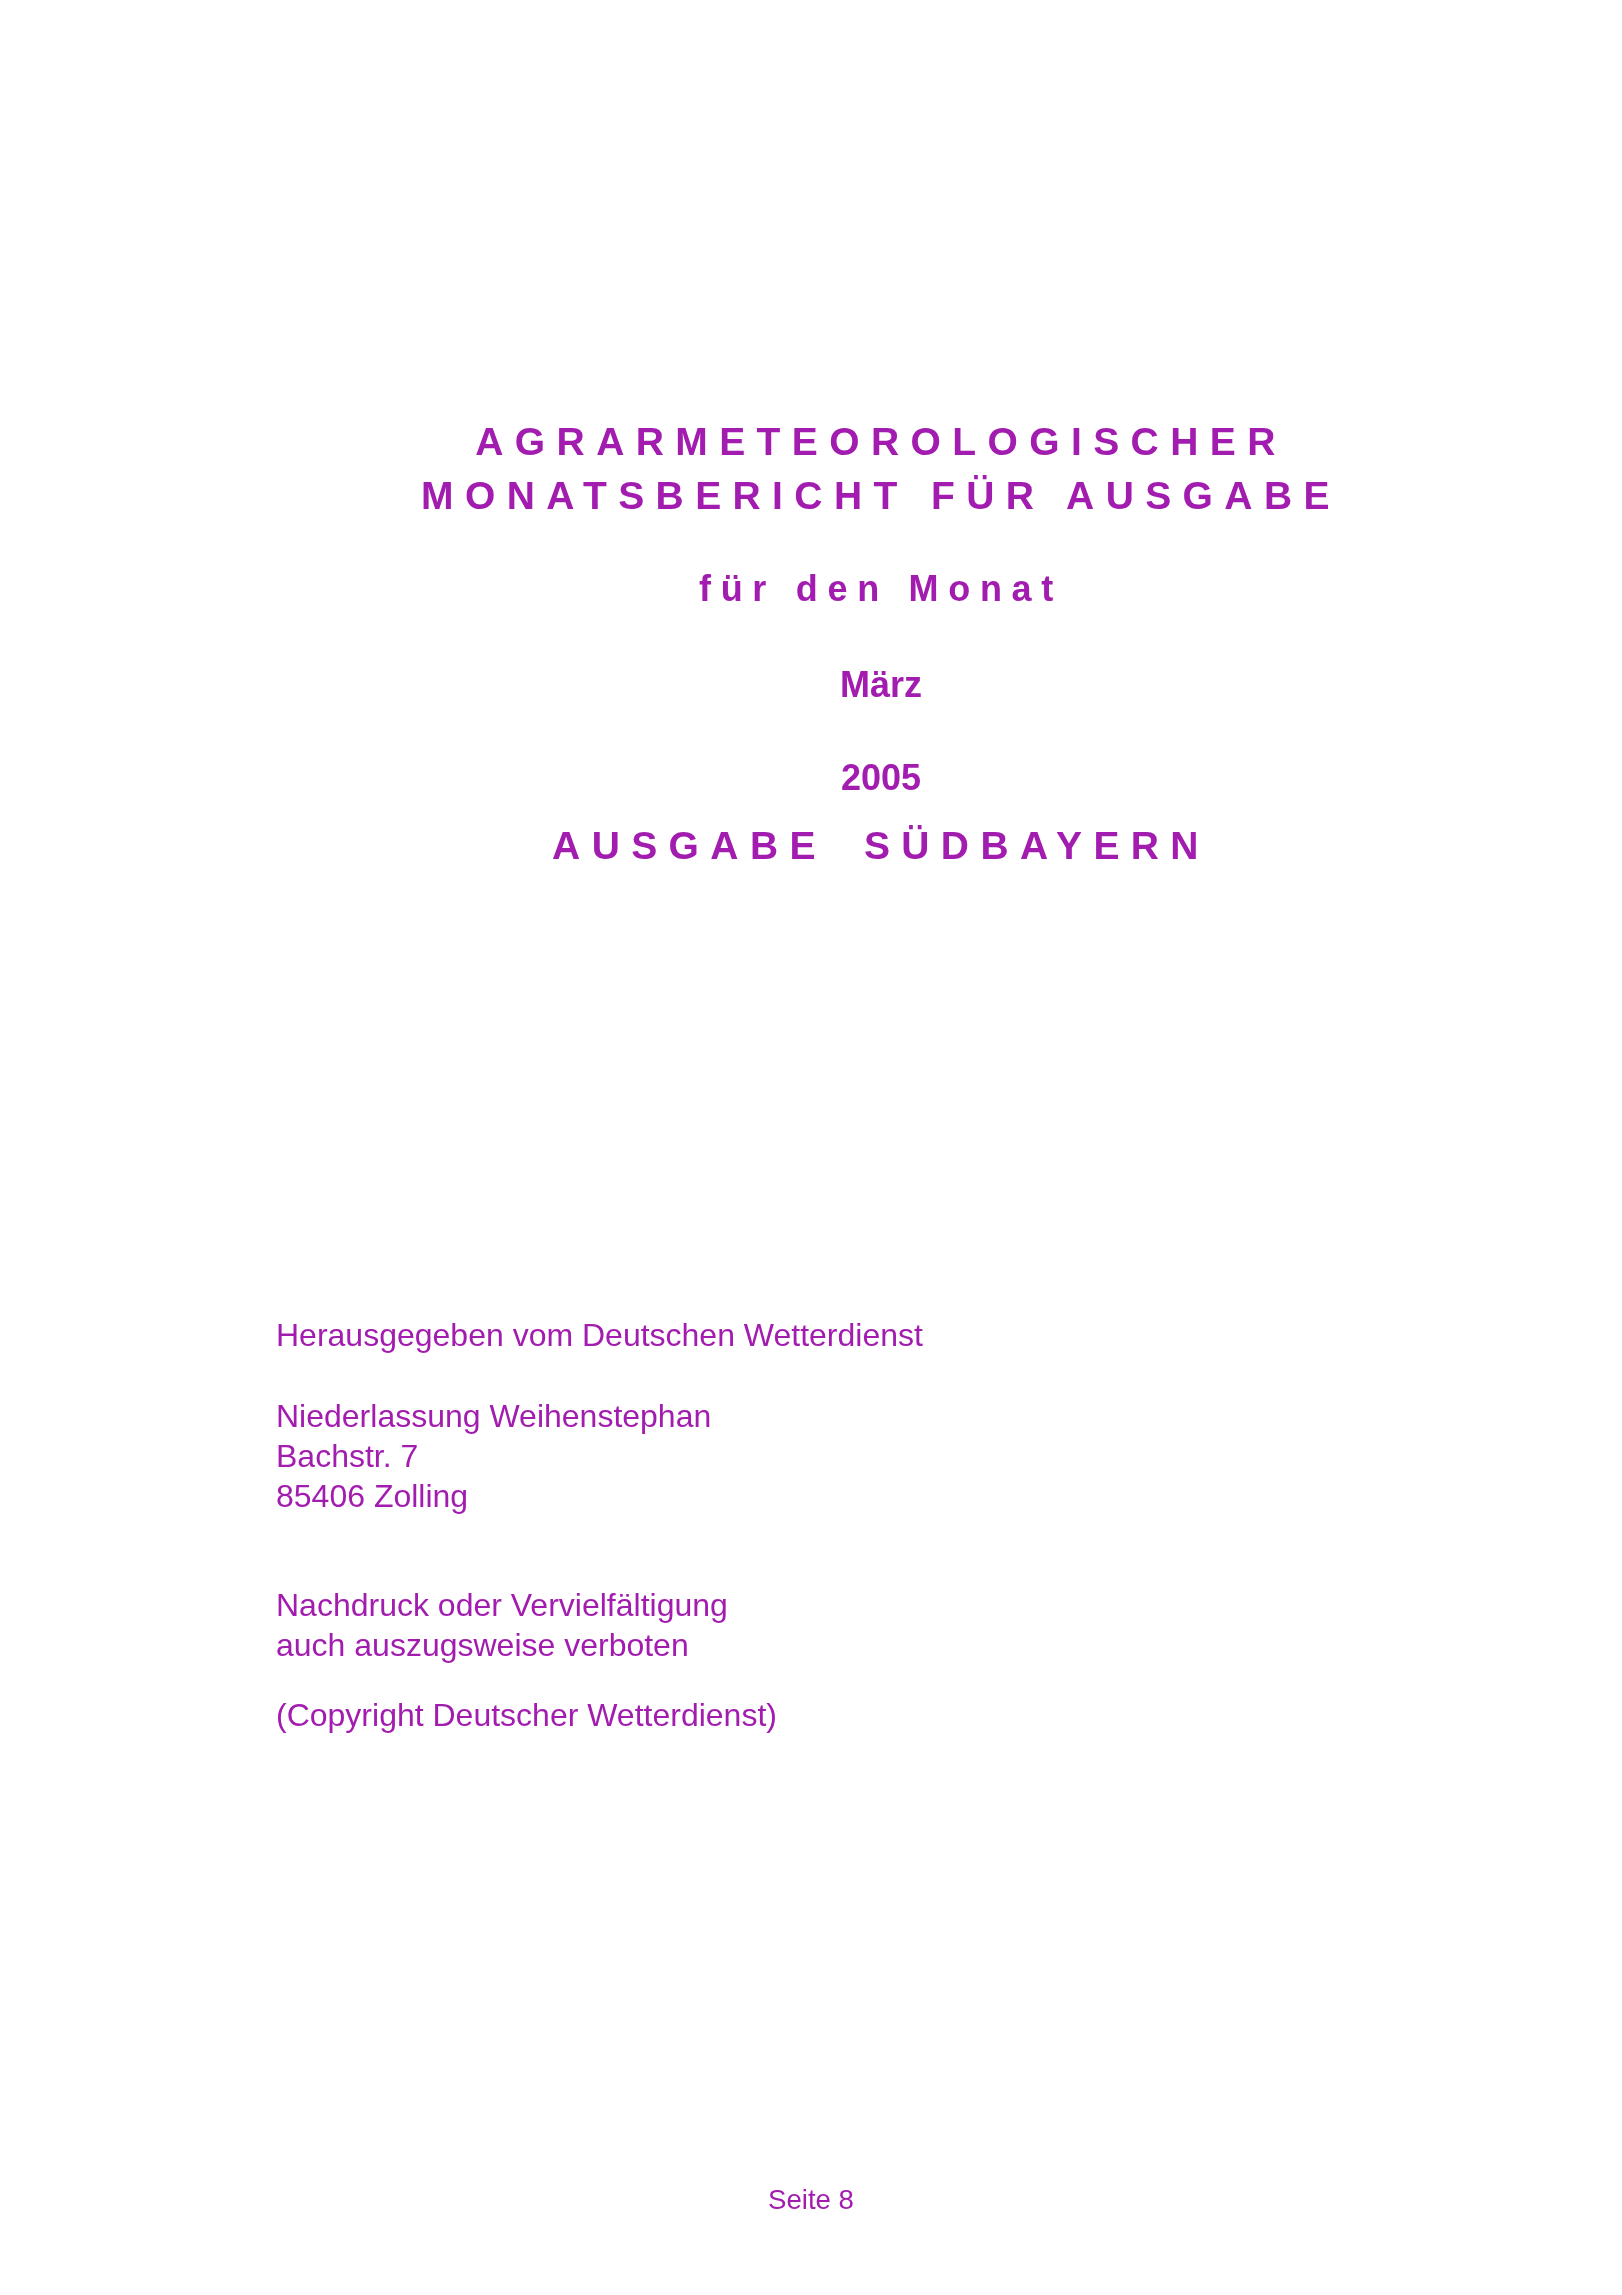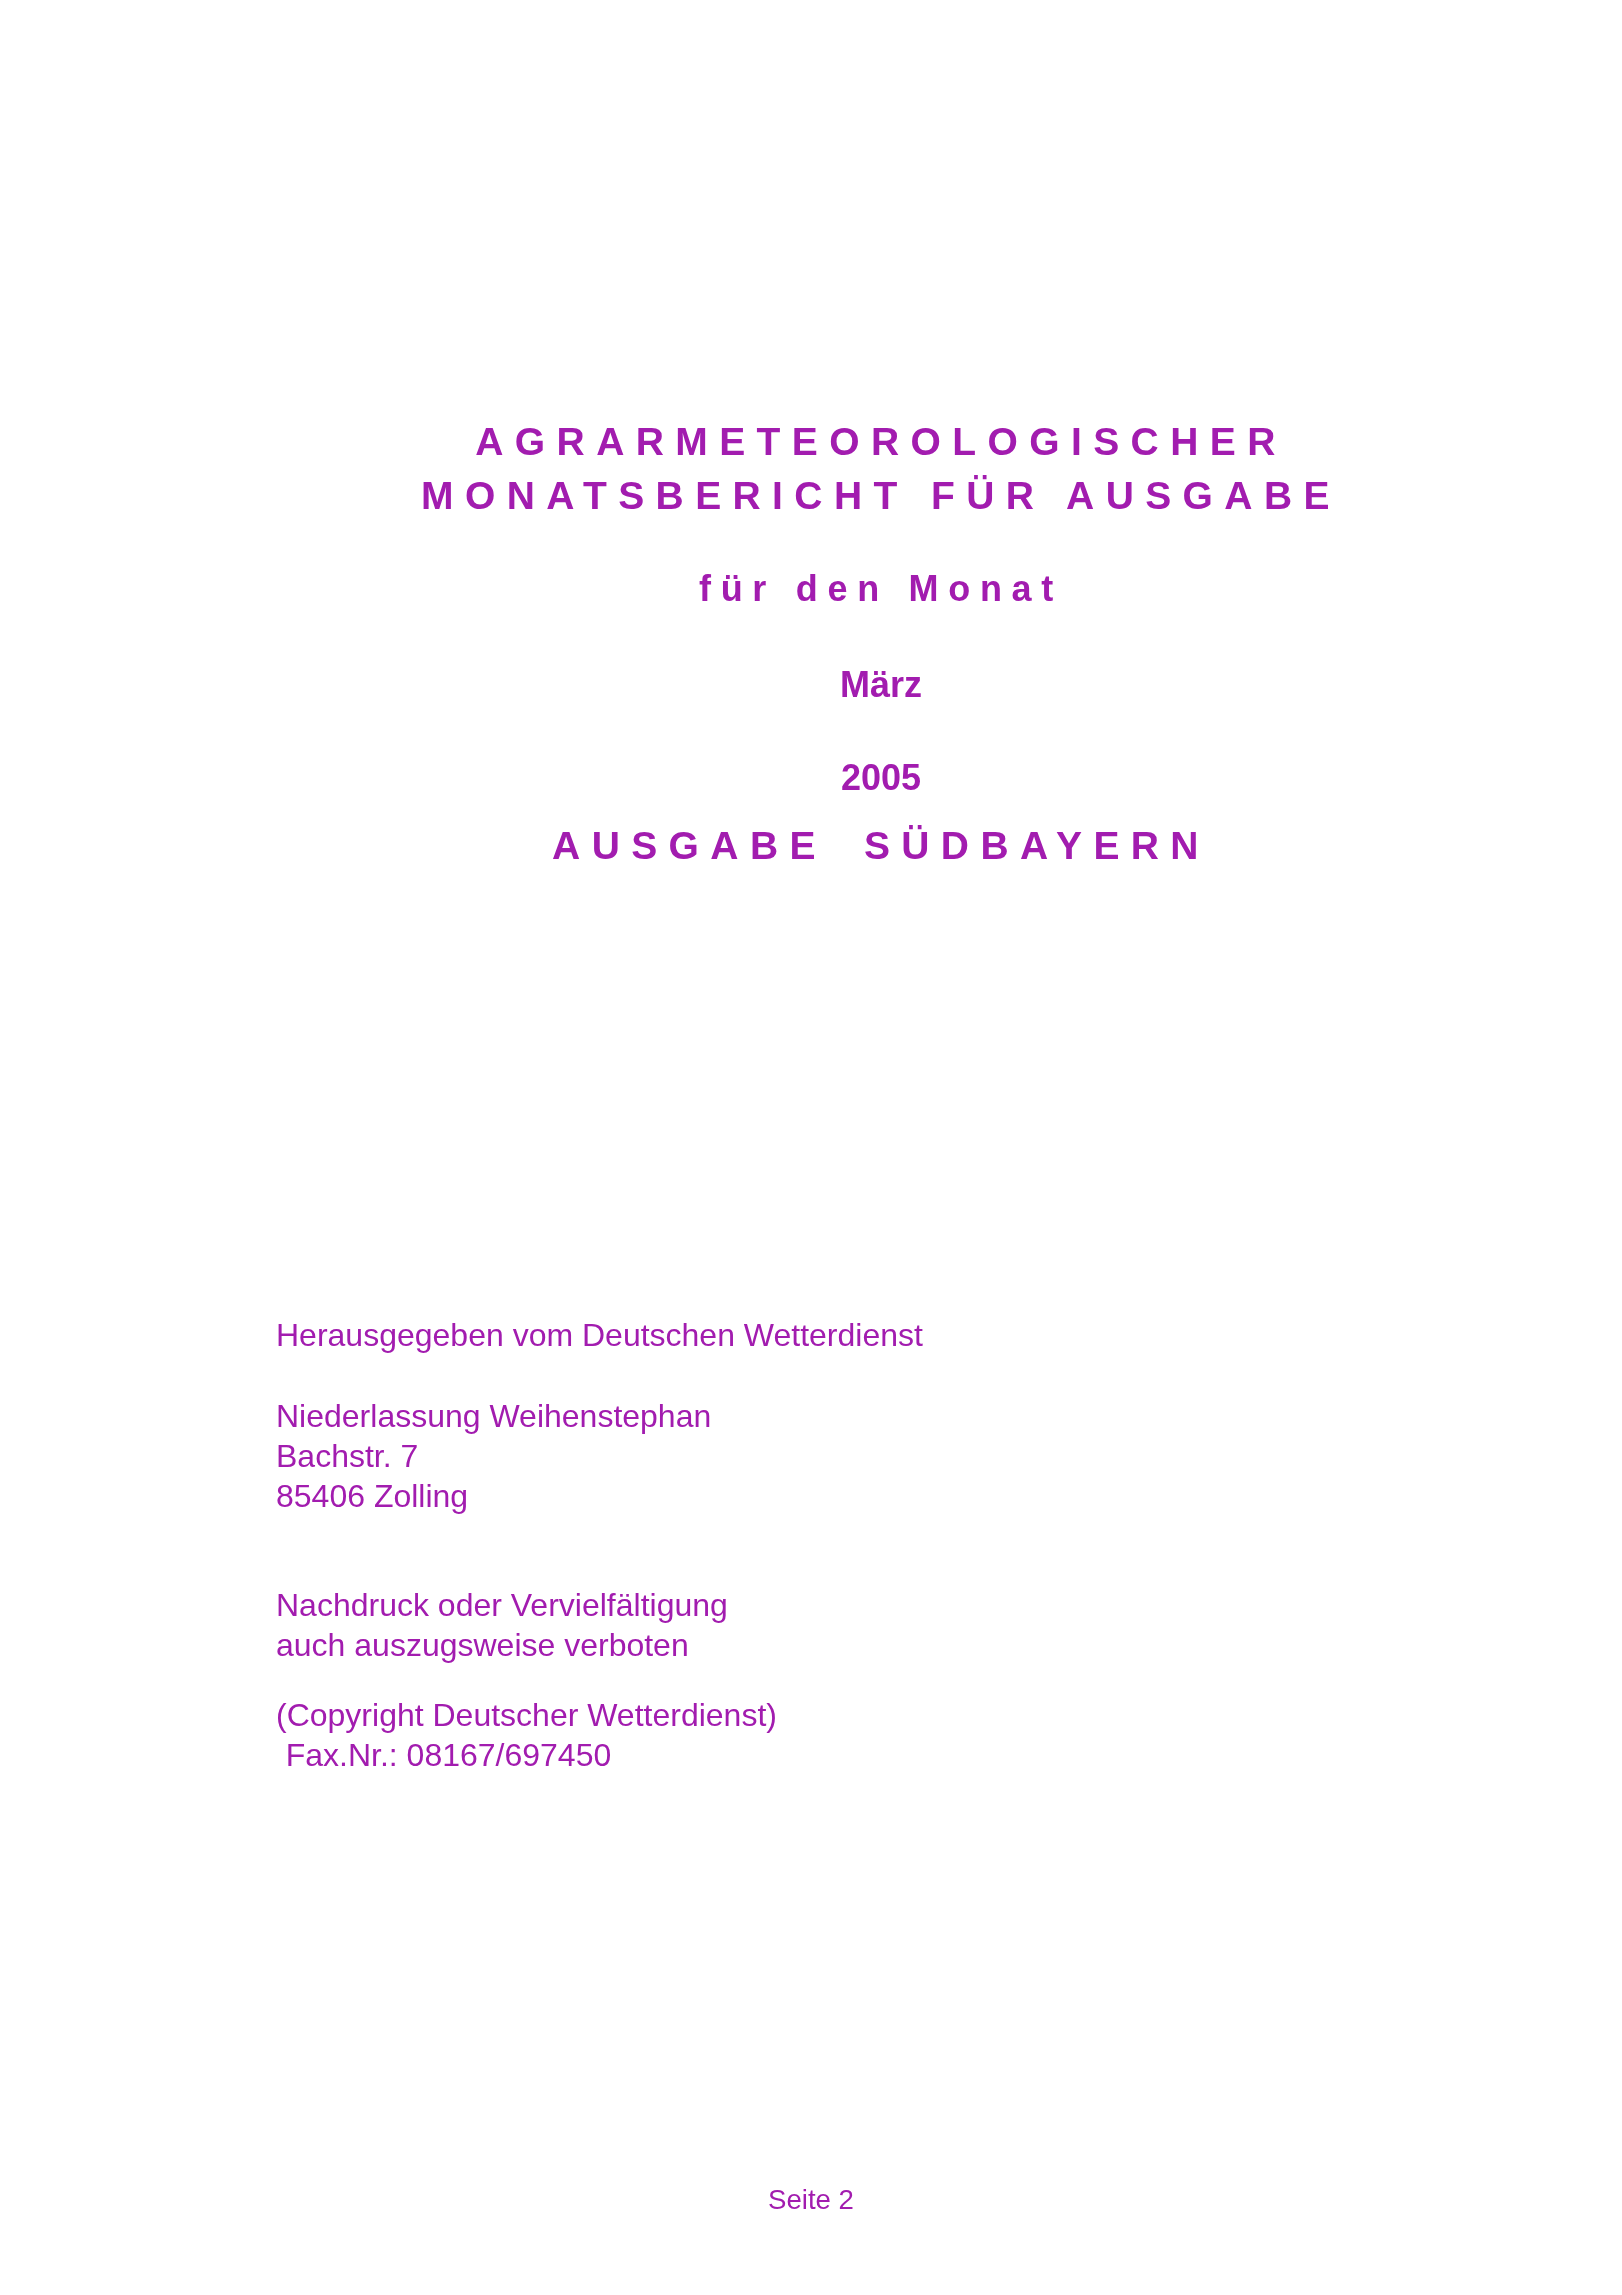--- a/index.html
+++ b/index.html
@@ -107,19 +107,18 @@
     <div>85406 Zolling</div>
   </div>
 
   <div class="left-block notice-block">
     <div>Nachdruck oder Vervielfältigung</div>
     <div>auch auszugsweise verboten</div>
   </div>
 
   <div class="left-block copyright-block">
     <div>(Copyright Deutscher Wetterdienst)</div>
-    <div class="indented">Fax.Nr.: 08167/697450</div>
   </div>
 
-  <div class="footer">Seite 2</div>
+  <div class="footer">Seite 8</div>
 
 </div>
 
 
 </body></html>

